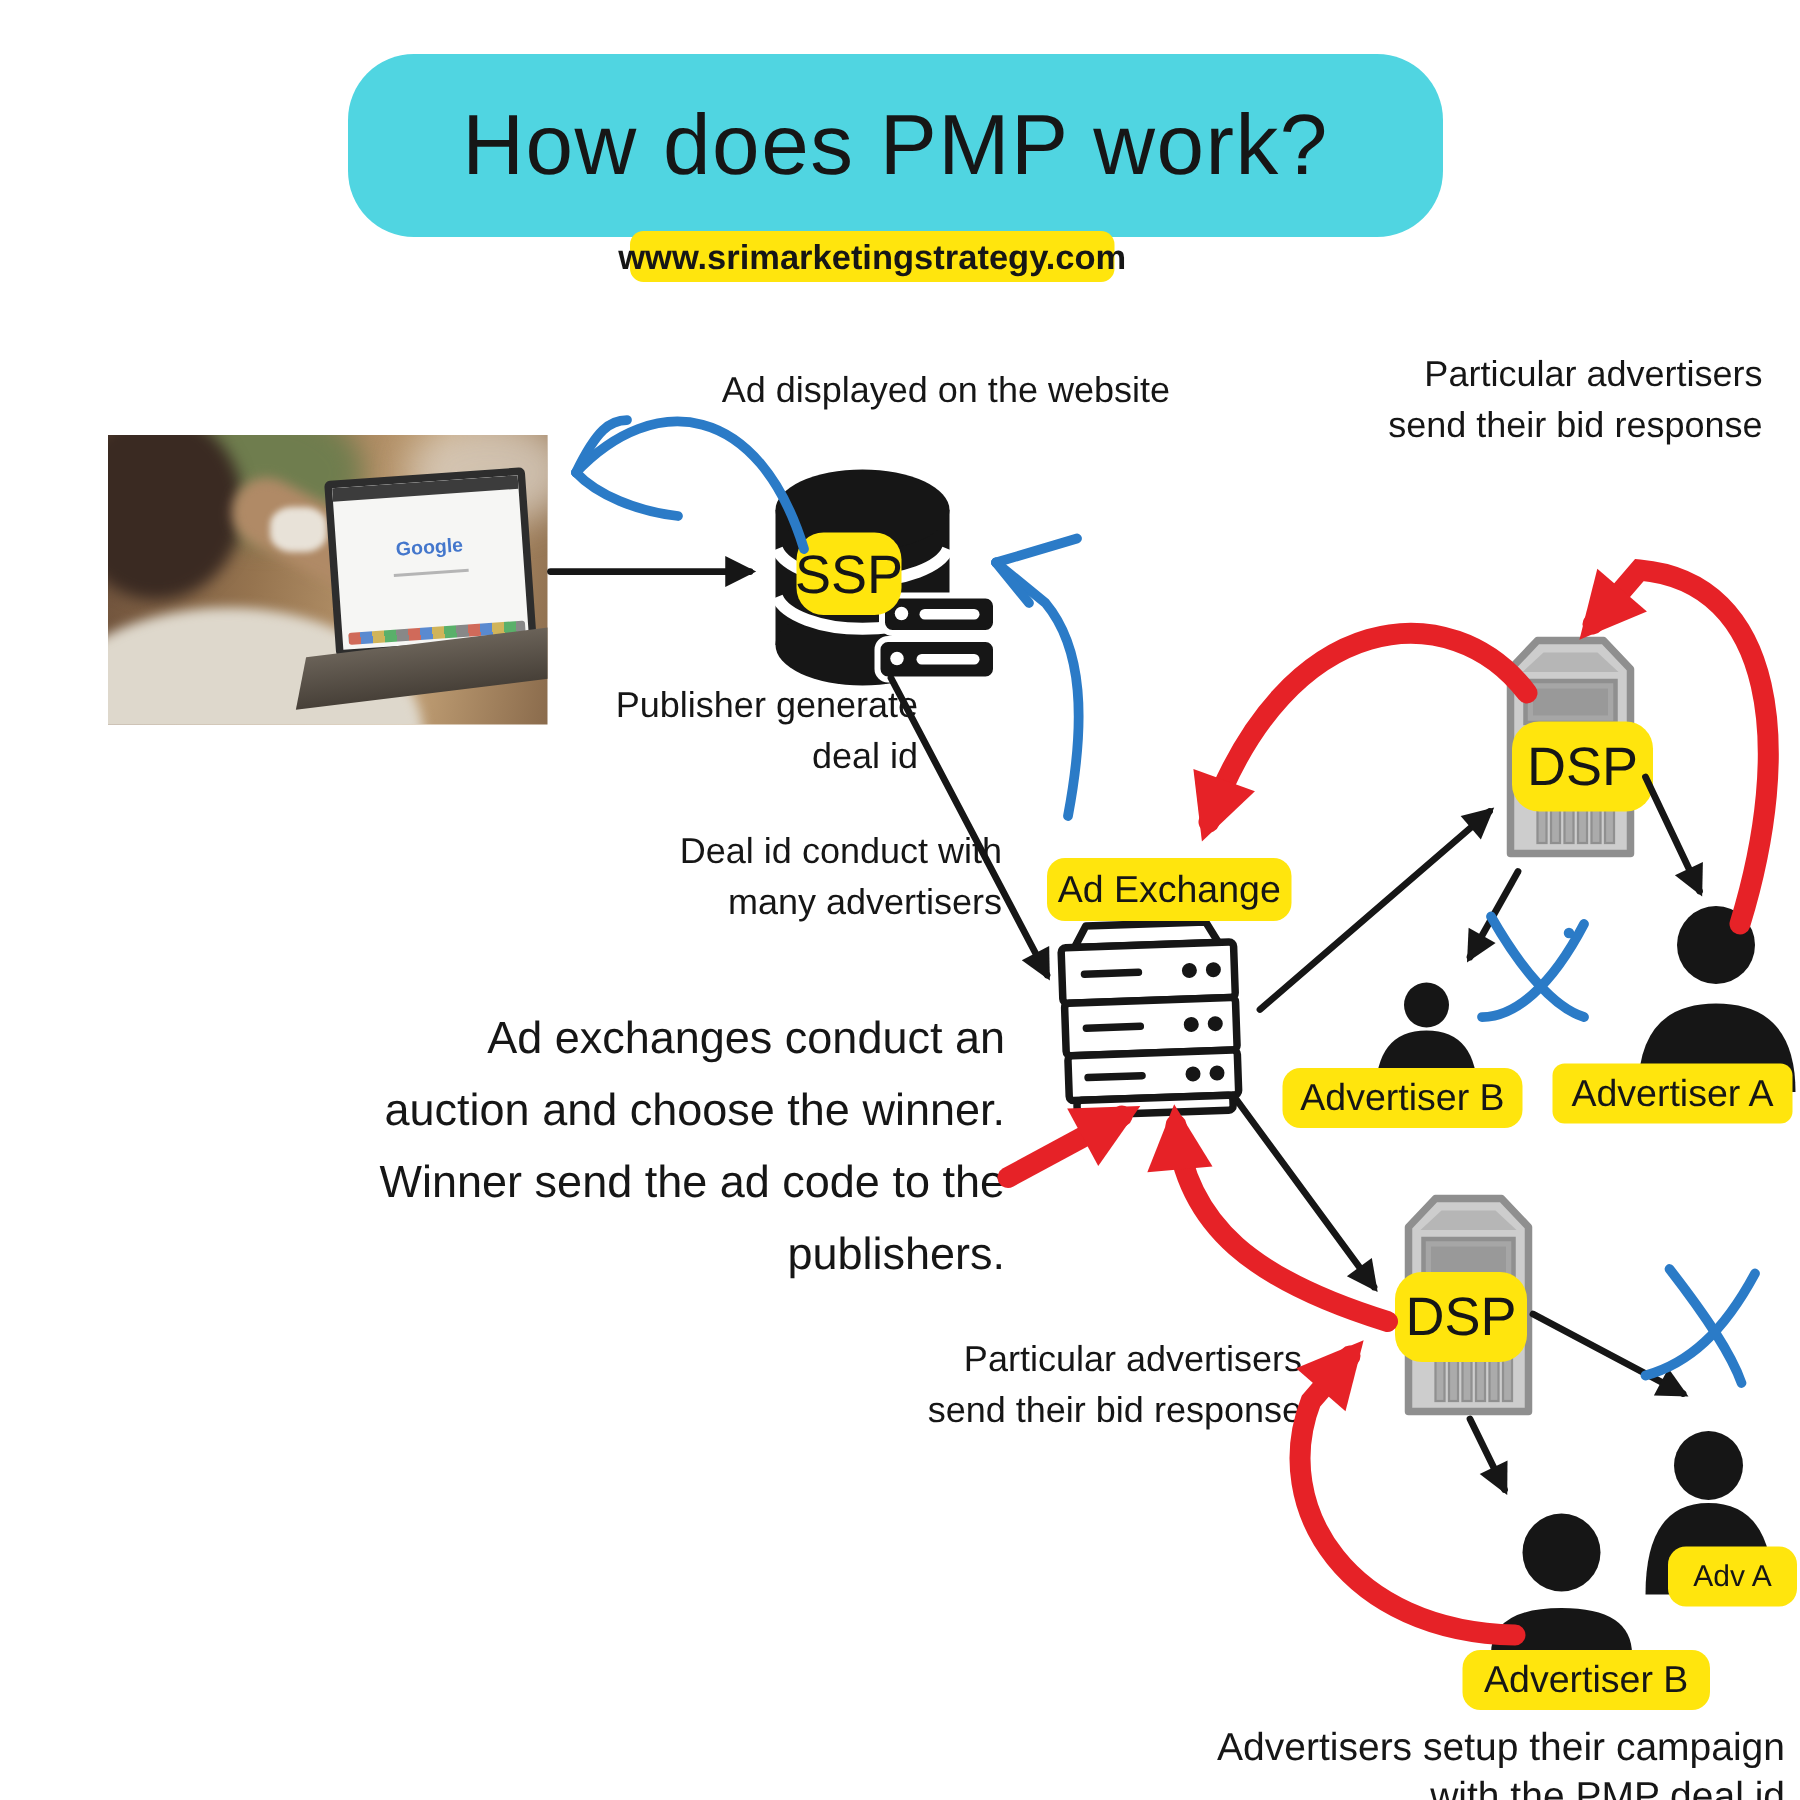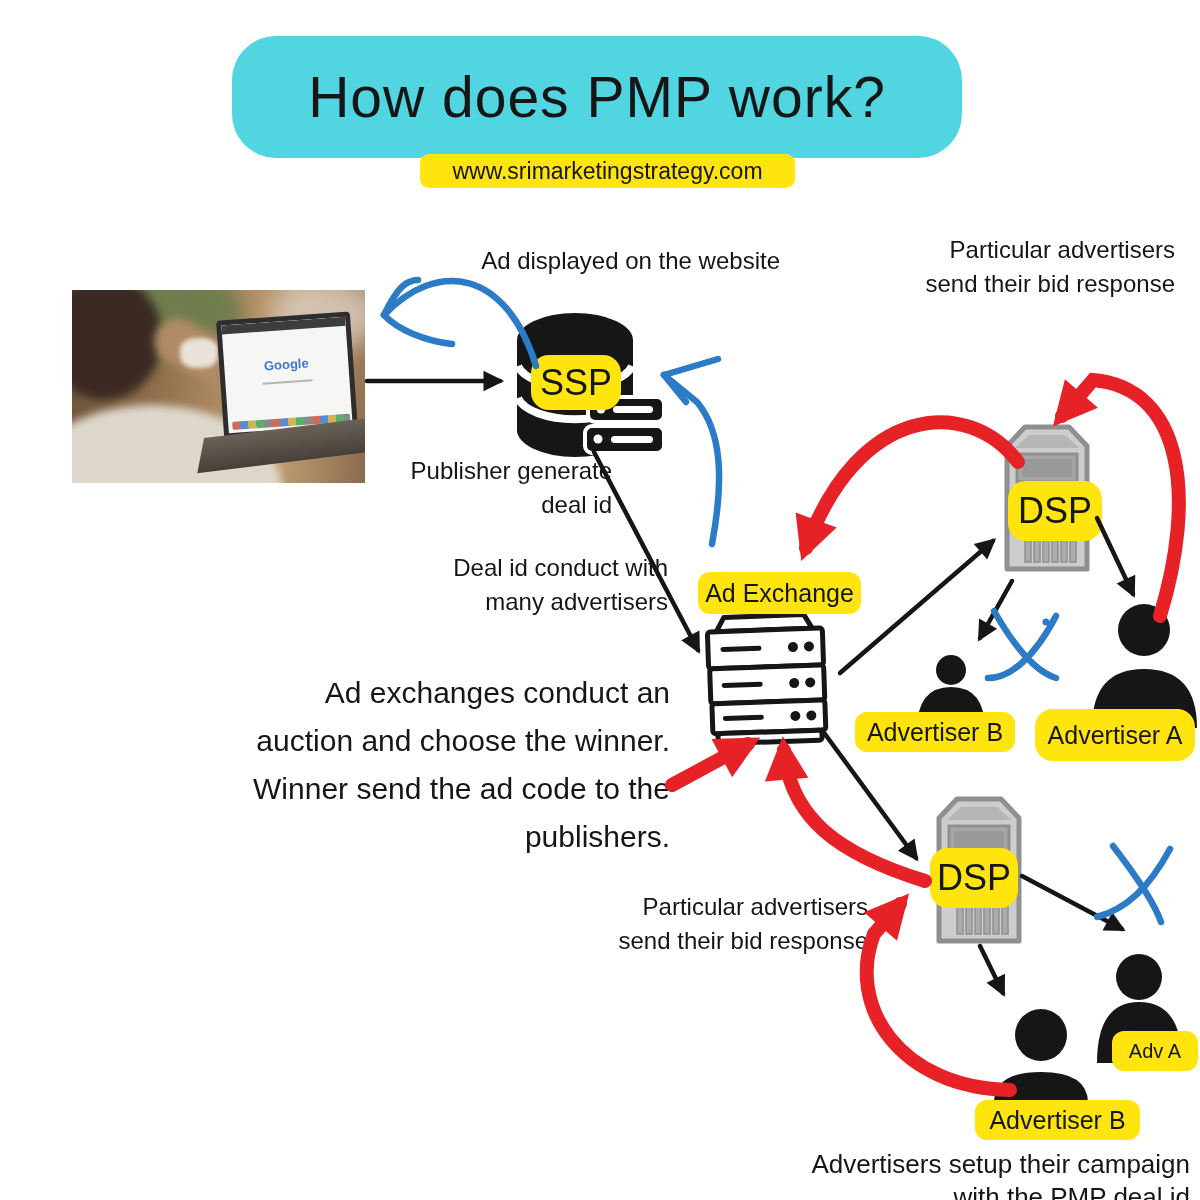--- a/index.html
+++ b/index.html
@@ -13,44 +13,44 @@
     font-family:"Liberation Sans","DejaVu Sans",sans-serif;color:var(--ink,#161616);margin-top:28px;
   }
   .abs{position:absolute;}
   
   .title-box{
     left:232px;top:8px;width:730px;height:122px;background:var(--cyan,#50d5e1);
     border-radius:44px;display:flex;align-items:center;justify-content:center;
     font-size:57px;font-weight:500;letter-spacing:1px;z-index:3;
   }
   .url-box{
-    left:420px;top:126px;width:375px;height:34px;background:var(--yellow,#ffe50d);
+    left:420px;top:126px;width:323px;height:34px;background:var(--yellow,#ffe50d);
     border-radius:9px;display:flex;align-items:center;justify-content:center;
-    font-size:23px;font-weight:400;z-index:4;
+    font-size:23px;font-weight:700;z-index:4;
   }
   
   .note{white-space:pre-line;text-align:right;font-size:24px;line-height:34px;z-index:3;}
   .note-ad-displayed{left:380px;top:216px;width:400px;}
   .note-bid-top{left:860px;top:205px;width:315px;}
   .note-publisher{left:350px;top:426px;width:262px;}
   .note-deal-shared{left:400px;top:523px;width:268px;}
   .note-auction{left:95px;top:641px;width:575px;font-size:30px;line-height:48px;}
   .note-bid-mid{left:553px;top:862px;width:315px;}
   .note-campaign{left:780px;top:1120px;width:410px;font-size:26px;line-height:33px;}
   
   .tag{
     background:var(--yellow,#ffe50d);display:flex;align-items:center;justify-content:center;
     z-index:3;font-weight:400;
   }
-  .tag-ssp{left:531px;top:327px;width:90px;height:55px;border-radius:18px;font-size:36px;}
+  .tag-ssp{left:531px;top:327px;width:70px;height:55px;border-radius:18px;font-size:36px;}
   .tag-adex{left:698px;top:544px;width:163px;height:42px;border-radius:12px;font-size:25px;}
   .tag-dsp-top{left:1008px;top:453px;width:94px;height:60px;border-radius:18px;font-size:36px;}
   .tag-dsp-bottom{left:930px;top:820px;width:88px;height:60px;border-radius:18px;font-size:36px;}
   .tag-advb-top{left:855px;top:684px;width:160px;height:40px;border-radius:12px;font-size:25px;}
-  .tag-adva-top{left:1035px;top:681px;width:160px;height:52px;border-radius:18px;font-size:25px;}
+  .tag-adva-top{left:1035px;top:681px;width:160px;height:40px;border-radius:8px;font-size:25px;}
   .tag-adva-bottom{left:1112px;top:1003px;width:86px;height:40px;border-radius:12px;font-size:20px;}
   .tag-advb-bottom{left:975px;top:1072px;width:165px;height:40px;border-radius:12px;font-size:25px;}
   
   .photo{left:72px;top:262px;width:293px;height:193px;overflow:hidden;z-index:2;
     background:linear-gradient(100deg,#6b4f3a 0%,#96744f 35%,#c3a176 70%,#8a6b4c 100%);}
   .photo .blob{position:absolute;}
   .ph-green{left:40px;top:-20px;width:130px;height:90px;border-radius:50%;
     background:#6f7d4e;filter:blur(9px);}
   .ph-light{left:200px;top:-10px;width:110px;height:70px;border-radius:50%;
     background:#d8cdc0;filter:blur(12px);opacity:.8;}

